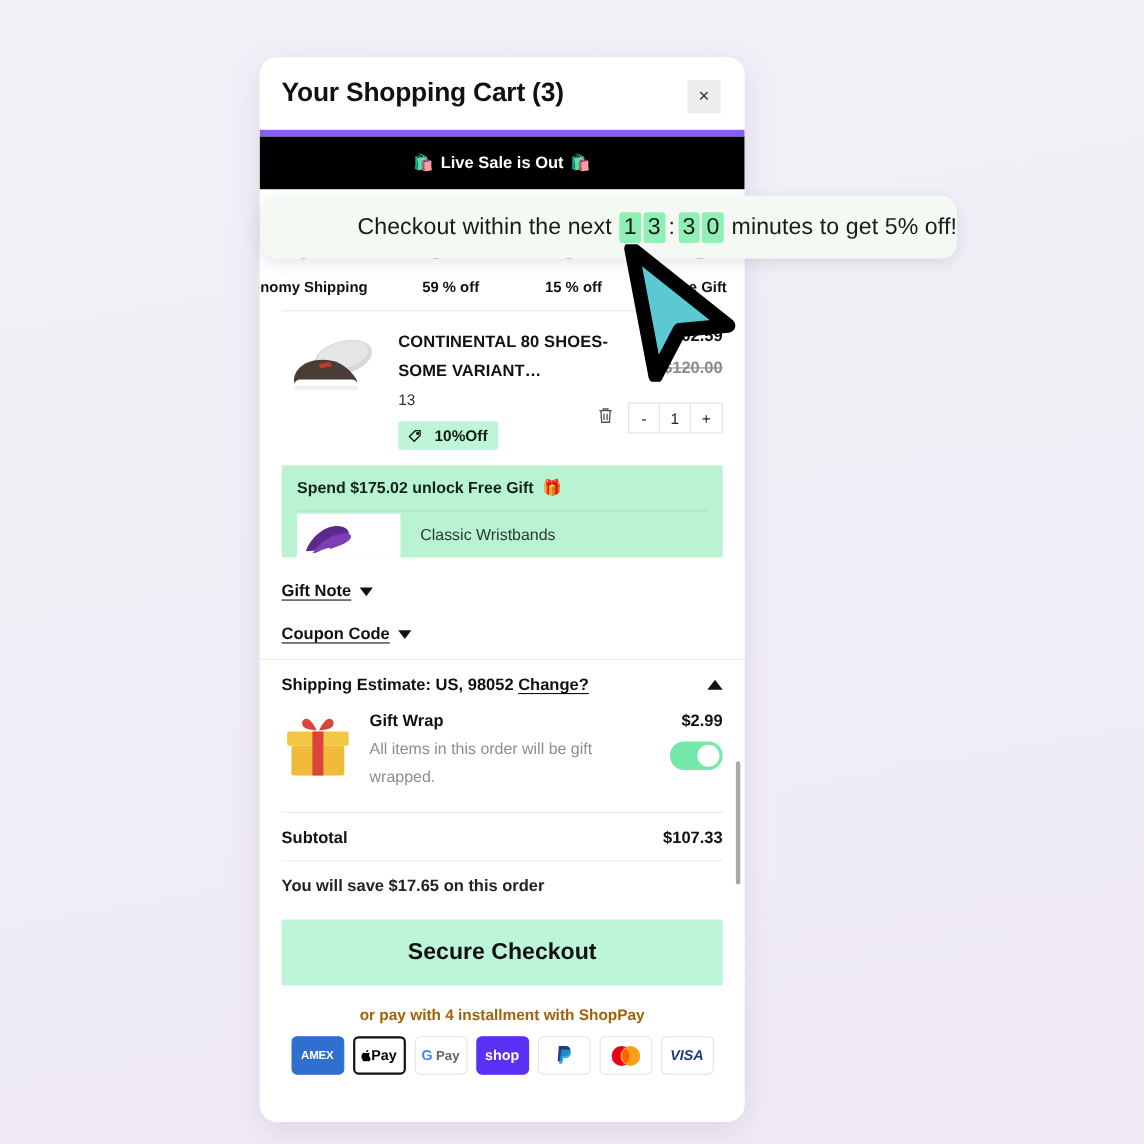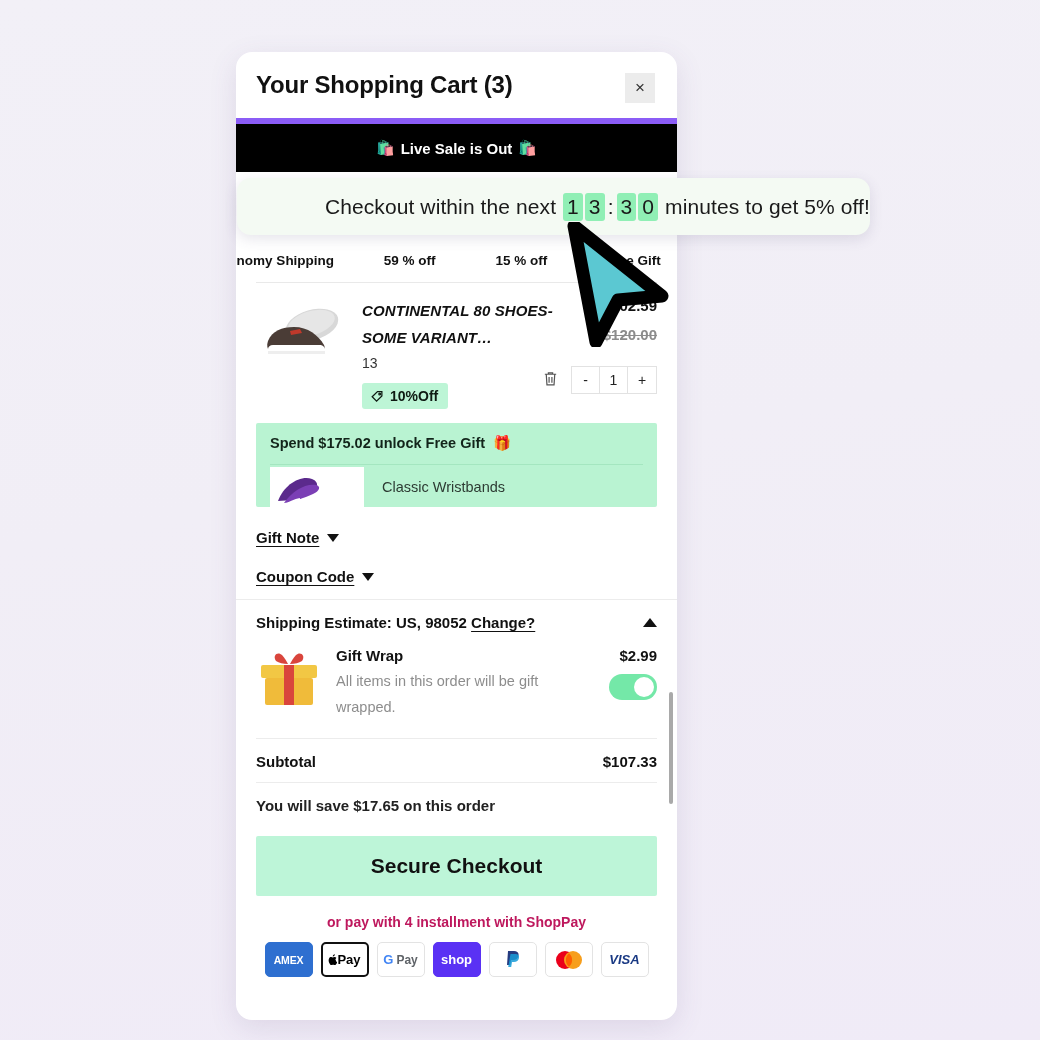--- a/index.html
+++ b/index.html
@@ -120,25 +120,25 @@
   .thumb {
     width: 94px; height: 78px;
     flex-shrink: 0;
     background: #fff;
     position: relative;
     overflow: hidden;
   }
   .prod-mid { flex: 1; min-width: 0; }
   .prod-name {
     font-size: 15px; font-weight: bold; color: #111;
-    line-height: 27px; letter-spacing: 0.1px; font-style: italic;
+    line-height: 27px; letter-spacing: 0.1px;
   }
   .prod-variant { font-size: 14px; color: #333; margin-top: 4px; }
   .badge-disc {
-    display: inline-flex; align-items: center; gap: 5px;
+    display: inline-flex; align-items: center; gap: 10px;
     background: #bdf5d6;
     color: #0e1a12;
     font-size: 14px; font-weight: bold;
     padding: 5px 10px 5px 8px;
     margin-top: 12px;
     border-radius: 3px;
   }
   .prod-right { width: 88px; text-align: right; flex-shrink: 0; }
   .price-now { font-size: 15px; font-weight: bold; color: #111; }
   .price-was {
@@ -259,21 +259,21 @@
     background: #bdf5d8;
     border: none; border-radius: 2px;
     font-family: "Liberation Sans", sans-serif;
     font-size: 21px; font-weight: bold; color: #111;
     cursor: pointer;
     width: calc(100% - 40px);
   }
 
   .paylater {
     text-align: center; font-size: 14px; font-weight: bold;
-    color: #be185d; margin-top: 18px;
+    color: #a16207; margin-top: 18px;
   }
 
   .pay-icons {
     display: flex; justify-content: center; align-items: center;
     gap: 8px; margin-top: 12px;
   }
   .pay {
     width: 48px; height: 35px; border-radius: 5px;
     display: flex; align-items: center; justify-content: center;
     font-size: 11px; font-weight: bold;

